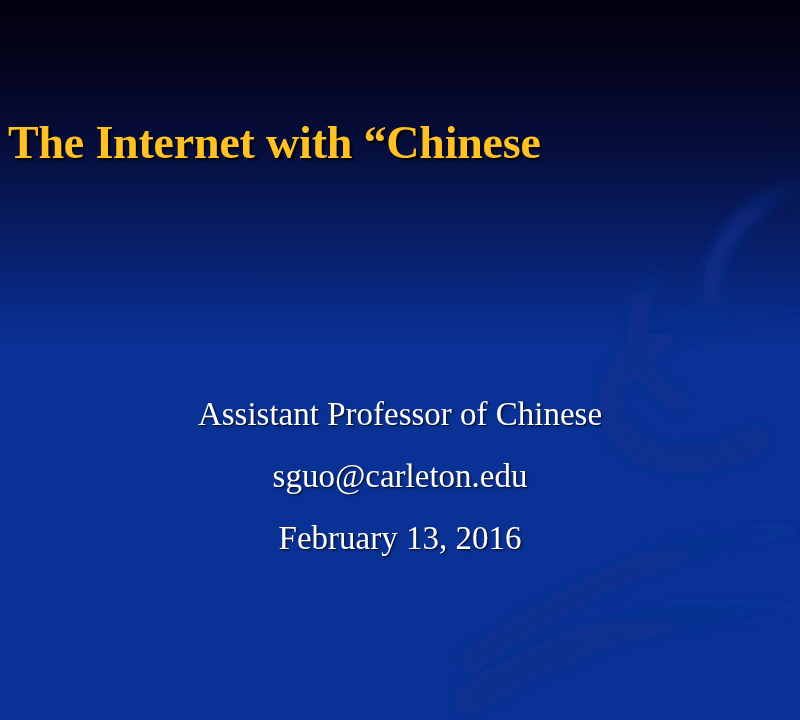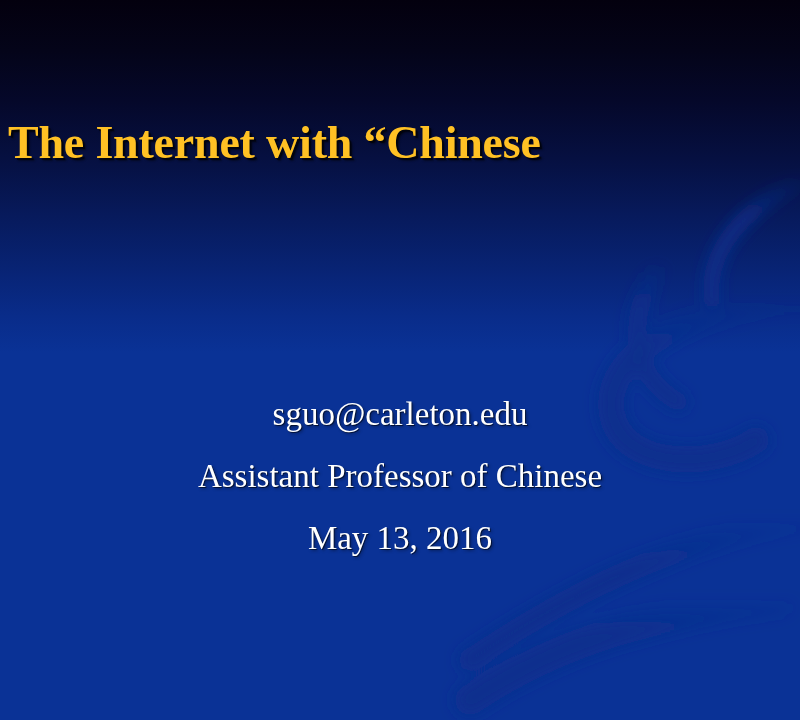--- a/index.html
+++ b/index.html
@@ -110,18 +110,18 @@
       <path d="M 660 262 C 626 318, 628 372, 678 402" stroke-width="18" stroke-linecap="round"></path>
       <path d="M 812 176 C 742 206, 706 252, 712 300" stroke-width="16" stroke-linecap="round"></path>
     </g>
   </svg>
 
   <div id="title-block">
     <div class="title-line">The Internet with “Chinese</div>
   </div>
 
   <div id="subtitle-block">
+    <div class="subtitle-line">Assistant Professor of Chinese</div>
     <div class="subtitle-line">sguo@carleton.edu</div>
-    <div class="subtitle-line">Assistant Professor of Chinese</div>
-    <div class="subtitle-line">May 13, 2016</div>
+    <div class="subtitle-line">February 13, 2016</div>
   </div>
 
 </div>
 
 </body></html>

